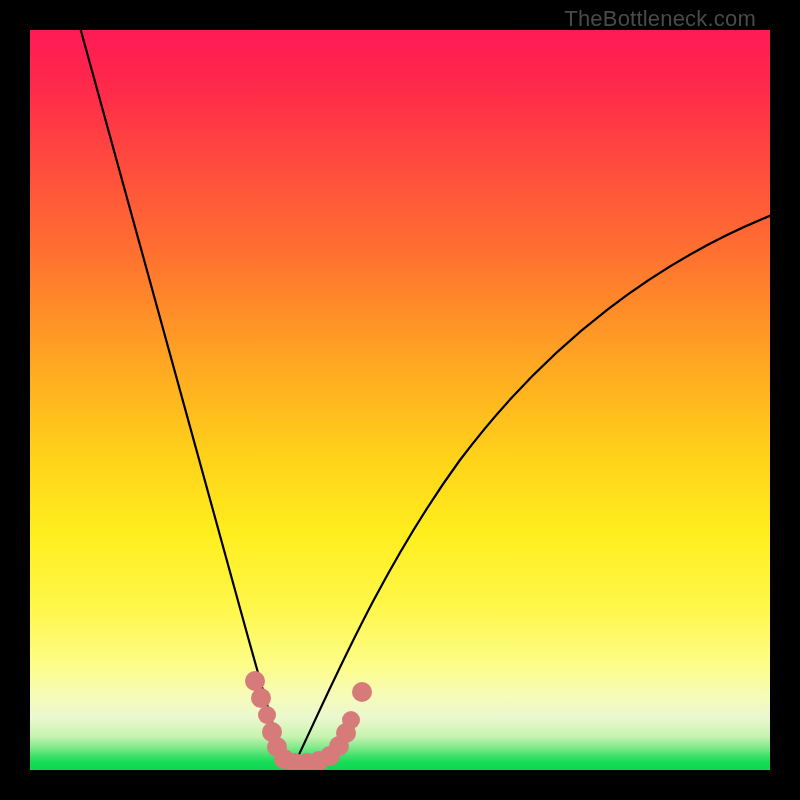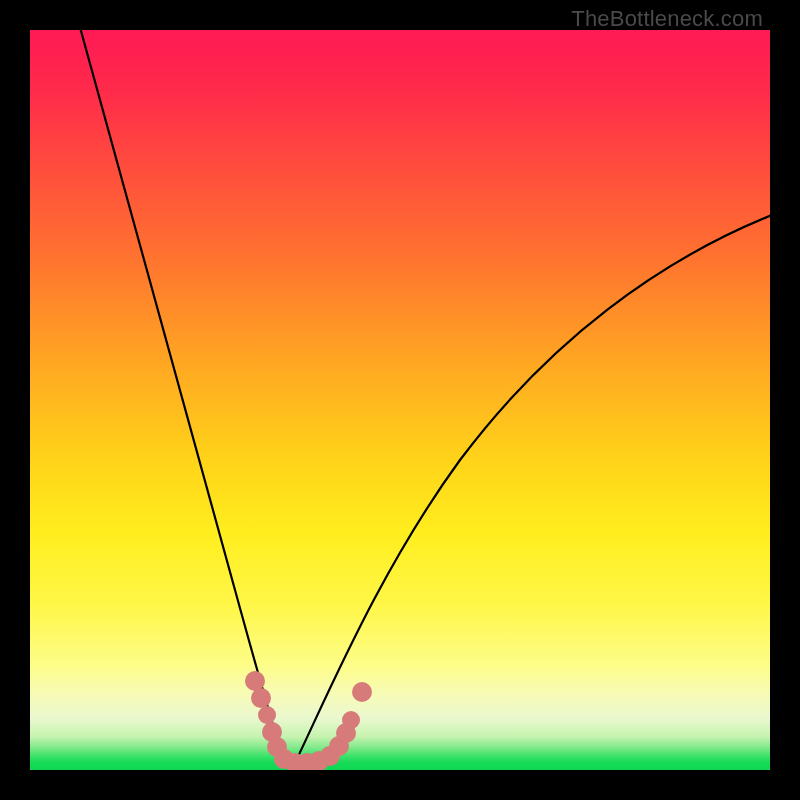--- a/index.html
+++ b/index.html
@@ -39,21 +39,21 @@
       #c6f3af 95.5%,
       #7fe98a 97%,
       #38e168 98.2%,
       #16db57 99%,
       #0fd852 100%
     );
   }
   .watermark {
     position: absolute;
     top: 6px;
-    right: 37px;
+    right: 44px;
     color: #4a4a4a;
     font-size: 22px;
     letter-spacing: 0.2px;
     font-weight: 400;
     z-index: 20;
   }
   svg.curves {
     position: absolute;
     inset: 0;
     width: 740px;

